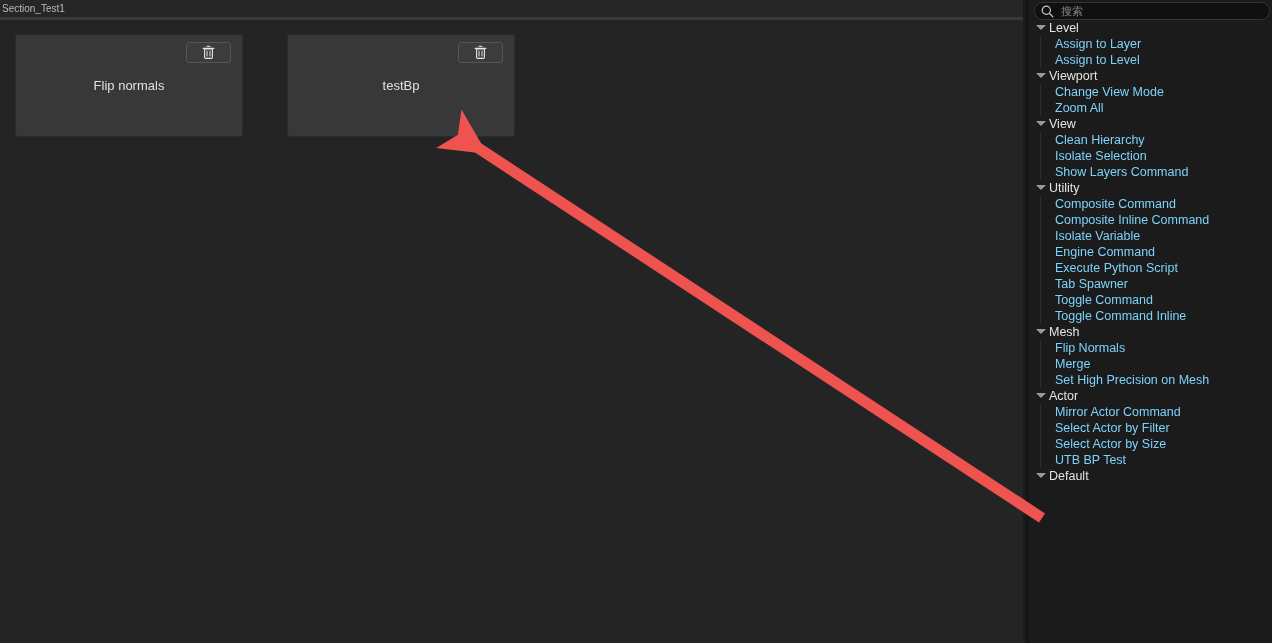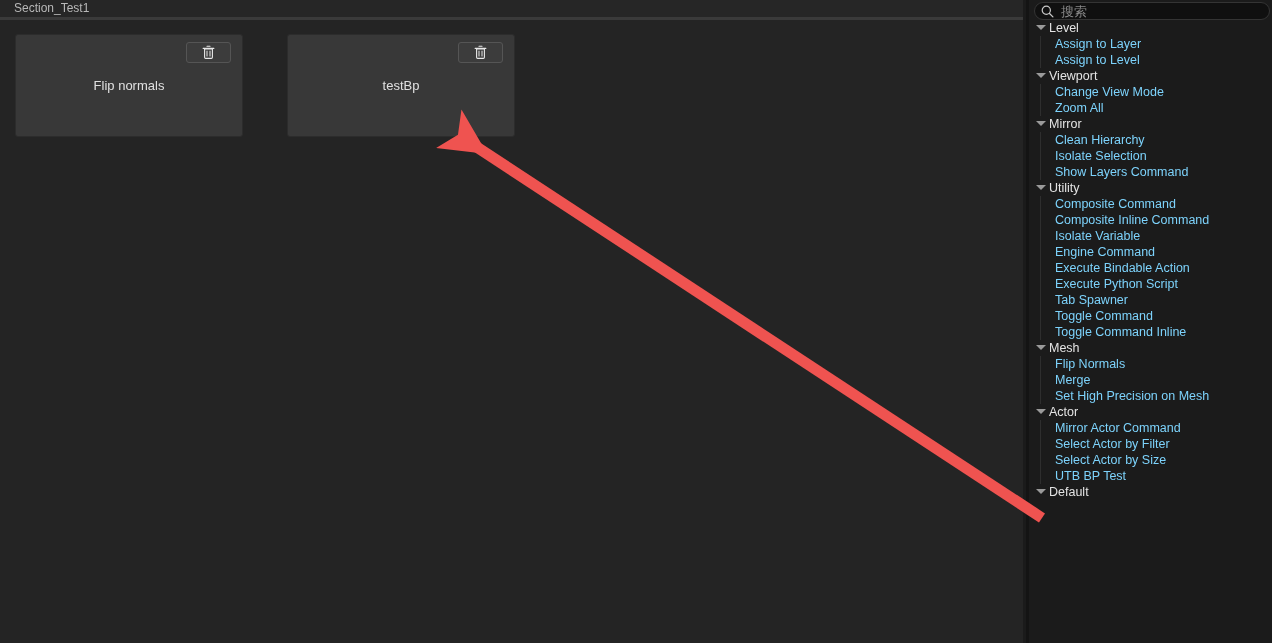--- a/index.html
+++ b/index.html
@@ -17,24 +17,23 @@
     width: 1023px; height: 643px;
     background: #242424;
   }
   #section-header {
     position: absolute; left: 0; top: 0;
     width: 1023px; height: 17px;
     background: #262626;
   }
   #section-title {
     position: absolute; left: 2px; top: 0px;
-    font-size: 12px; color: #b8b8b8;
+    font-size: 10px; color: #b8b8b8;
     line-height: 17px;
     white-space: nowrap;
-    margin-left: 12px;
   }
   #header-rule {
     position: absolute; left: 0; top: 17px;
     width: 1023px; height: 3px;
     background: #3a3a3a;
   }
   #card-area {
     position: absolute; left: 0; top: 20px;
     width: 1023px; height: 623px;
   }
@@ -106,22 +105,22 @@
     display: flex;
     align-items: center;
   }
   #search-icon { margin-left: 6px; display: flex; align-items: center; }
   #search-input {
     flex: 1;
     background: transparent;
     border: none;
     outline: none;
     color: #cfcfcf;
-    font-size: 13px;
-    font-family: Liberation Sans, sans-serif;
+    font-size: 11px;
+    font-family: Liberation Serif, serif;
     padding: 0 4px 0 7px;
     height: 16px;
   }
   #search-input::placeholder { color: #8a8a8a; }
 
   #tree {
     position: absolute; left: 0; top: 20px;
     width: 240px; height: 623px;
     overflow: hidden;
   }
@@ -230,30 +229,29 @@
       </div>
     </div>
 
     <div id="tree">
         <div class="tree-row category"><span class="tri"></span><span>Level</span></div>
         <div class="tree-row item"><span class="item-guide"></span><span>Assign to Layer</span></div>
         <div class="tree-row item"><span class="item-guide"></span><span>Assign to Level</span></div>
         <div class="tree-row category"><span class="tri"></span><span>Viewport</span></div>
         <div class="tree-row item"><span class="item-guide"></span><span>Change View Mode</span></div>
         <div class="tree-row item"><span class="item-guide"></span><span>Zoom All</span></div>
-        <div class="tree-row category"><span class="tri"></span><span>Mirror</span></div>
+        <div class="tree-row category"><span class="tri"></span><span>View</span></div>
         <div class="tree-row item"><span class="item-guide"></span><span>Clean Hierarchy</span></div>
         <div class="tree-row item"><span class="item-guide"></span><span>Isolate Selection</span></div>
         <div class="tree-row item"><span class="item-guide"></span><span>Show Layers Command</span></div>
         <div class="tree-row category"><span class="tri"></span><span>Utility</span></div>
         <div class="tree-row item"><span class="item-guide"></span><span>Composite Command</span></div>
         <div class="tree-row item"><span class="item-guide"></span><span>Composite Inline Command</span></div>
         <div class="tree-row item"><span class="item-guide"></span><span>Isolate Variable</span></div>
         <div class="tree-row item"><span class="item-guide"></span><span>Engine Command</span></div>
-        <div class="tree-row item"><span class="item-guide"></span><span>Execute Bindable Action</span></div>
         <div class="tree-row item"><span class="item-guide"></span><span>Execute Python Script</span></div>
         <div class="tree-row item"><span class="item-guide"></span><span>Tab Spawner</span></div>
         <div class="tree-row item"><span class="item-guide"></span><span>Toggle Command</span></div>
         <div class="tree-row item"><span class="item-guide"></span><span>Toggle Command Inline</span></div>
         <div class="tree-row category"><span class="tri"></span><span>Mesh</span></div>
         <div class="tree-row item"><span class="item-guide"></span><span>Flip Normals</span></div>
         <div class="tree-row item"><span class="item-guide"></span><span>Merge</span></div>
         <div class="tree-row item"><span class="item-guide"></span><span>Set High Precision on Mesh</span></div>
         <div class="tree-row category"><span class="tri"></span><span>Actor</span></div>
         <div class="tree-row item"><span class="item-guide"></span><span>Mirror Actor Command</span></div>

